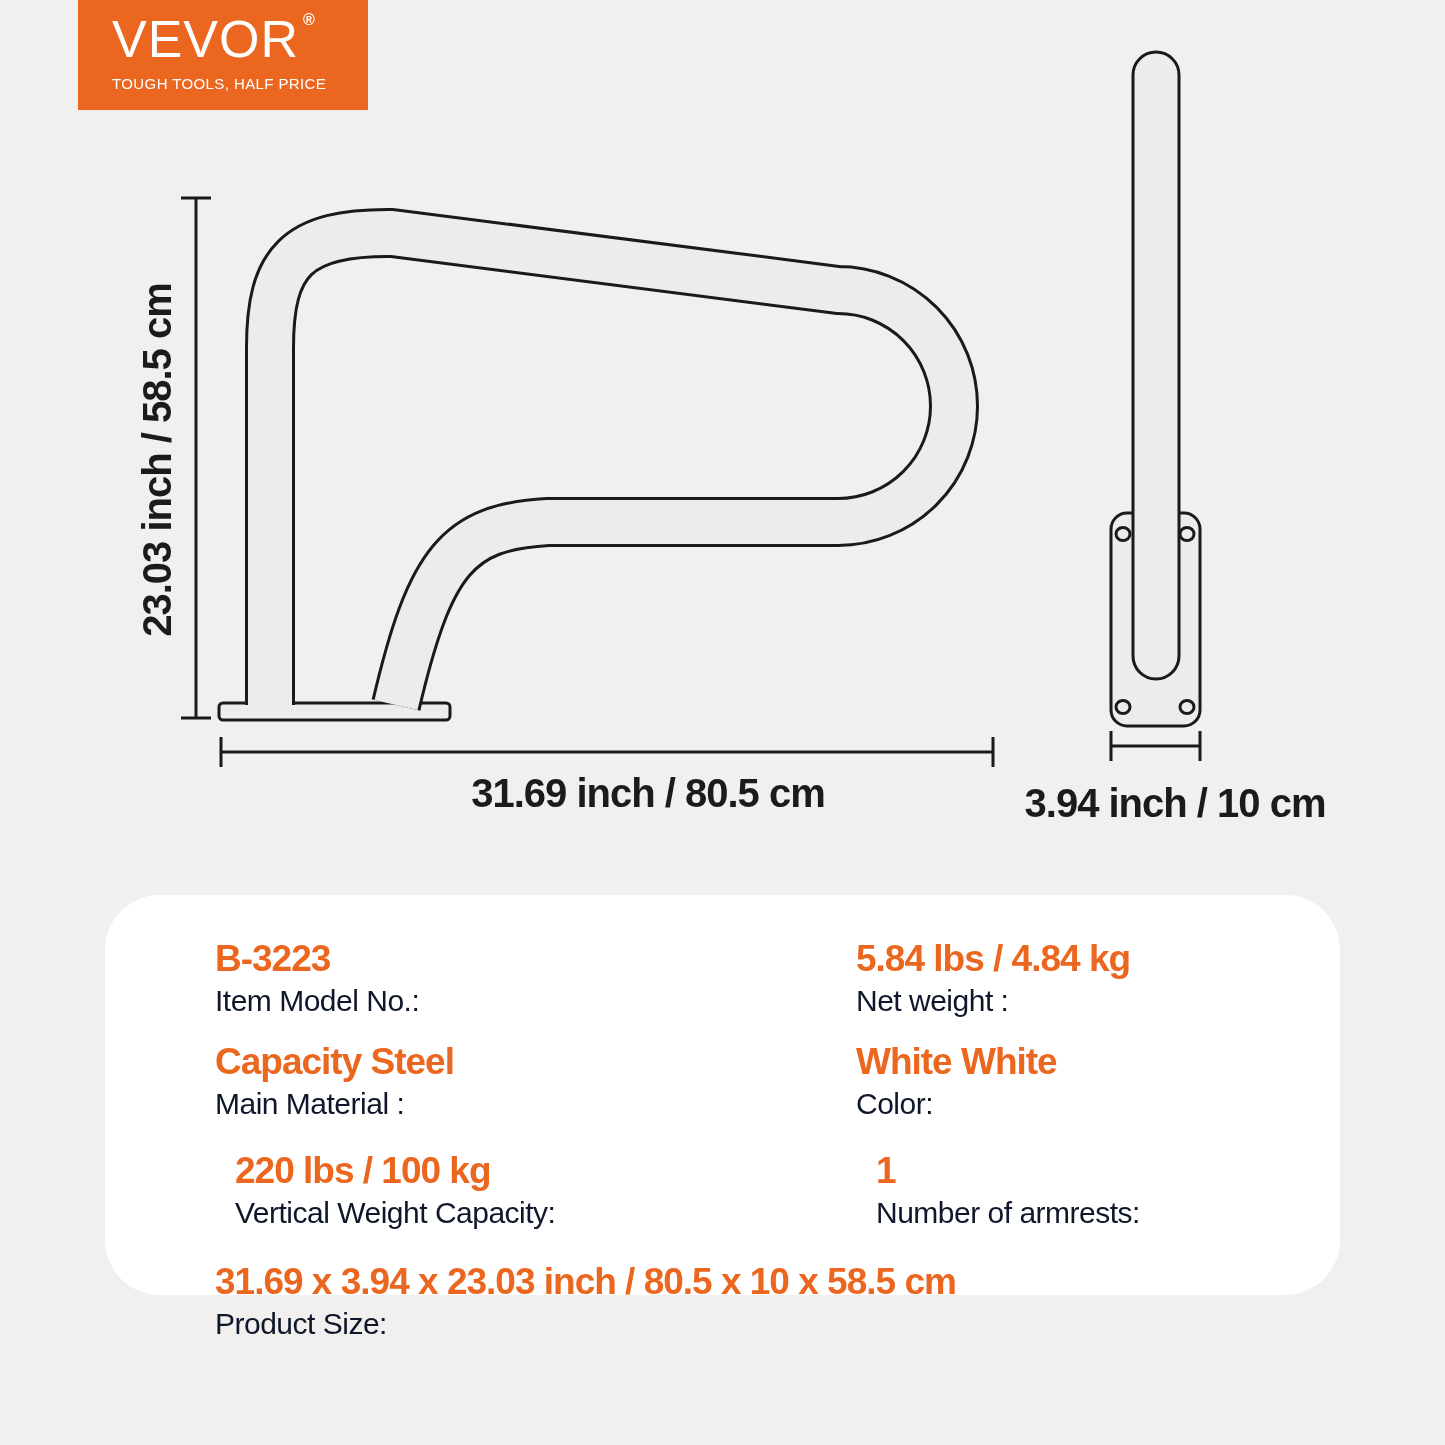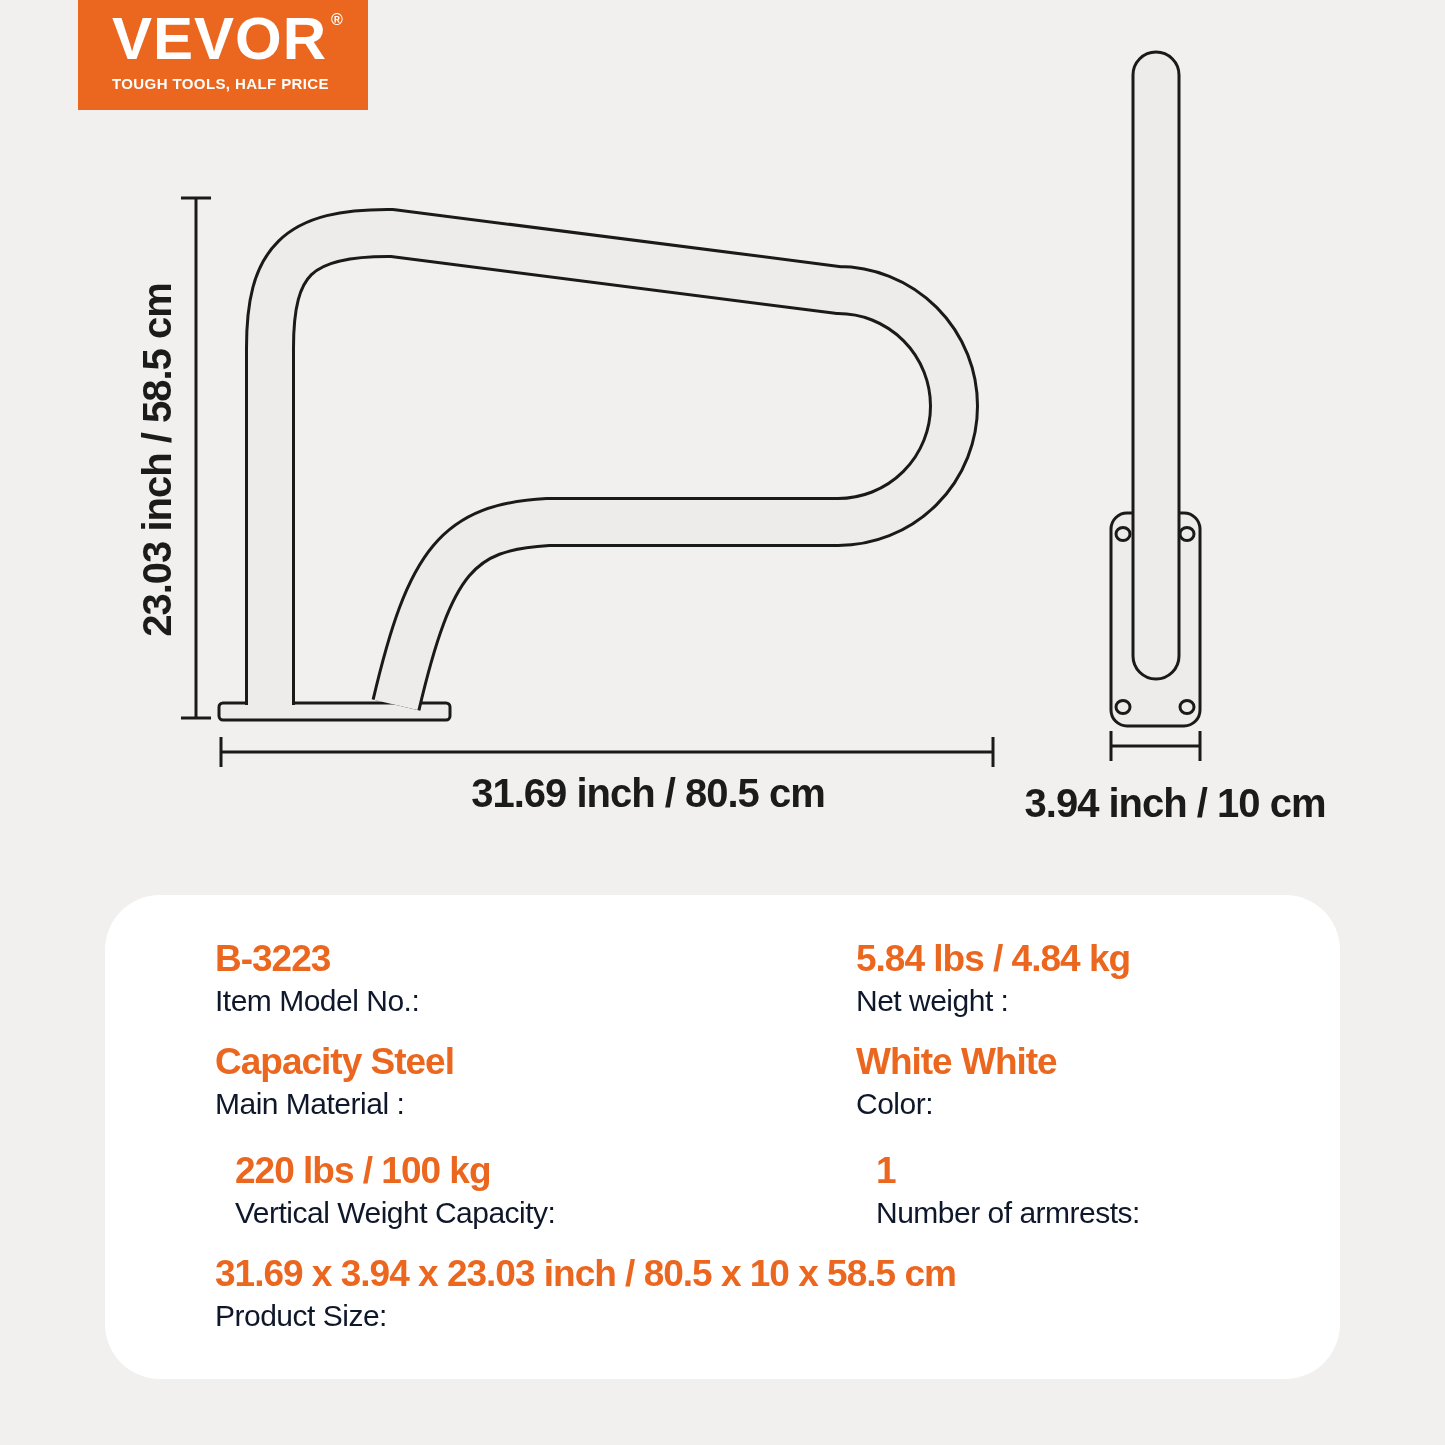--- a/index.html
+++ b/index.html
@@ -11,55 +11,55 @@
     font-family:"Liberation Sans", sans-serif;
   }
   
   .logo{
     position:absolute;left:78px;top:0;width:290px;height:110px;
     background:#eb671f;color:#ffffff;
     box-sizing:border-box;padding:10px 0 0 34px;
   }
   .logo .word-row{display:flex;align-items:flex-start;line-height:1;}
   .logo .word{
-    font-size:60px;font-weight:bold;letter-spacing:1px;line-height:58px;
+    font-size:52px;font-weight:normal;letter-spacing:1px;line-height:58px;
   }
   .logo .reg{font-size:16px;font-weight:bold;margin-left:4px;margin-top:2px;}
   .logo .tagline{
-    font-size:15px;font-weight:bold;letter-spacing:0.4px;margin-top:7px;white-space:nowrap;
+    font-size:15px;font-weight:normal;letter-spacing:0.4px;margin-top:7px;white-space:nowrap;
   }
   
   .diagram-svg{position:absolute;left:0;top:0;width:1445px;height:1445px;}
   
   .dim-label{
     position:absolute;font-weight:bold;color:#1b1b1b;
     font-size:40px;letter-spacing:-1px;white-space:nowrap;
     transform:translate(-50%,-50%);
   }
   .dim-label.vertical{transform:translate(-50%,-50%) rotate(-90deg);}
   
   .card{
-    position:absolute;left:105px;top:895px;width:1235px;height:484px;
+    position:absolute;left:105px;top:895px;width:1235px;height:400px;
     background:#ffffff;border-radius:55px;
   }
   .spec{position:absolute;}
   .spec .value{
     font-size:37px;line-height:37px;font-weight:bold;color:#eb671f;
     letter-spacing:-1px;white-space:nowrap;
   }
   .spec .label{
     font-size:30px;line-height:32px;color:#0f172a;margin-top:8px;
     letter-spacing:-0.5px;white-space:nowrap;
   }
   .col-left{left:110px;}
   .col-right{left:751px;}
   .row-1{top:45px;}
   .row-2{top:148px;}
   .row-3{top:257px;margin-left:20px;}
-  .row-4{top:360px;}
+  .row-4{top:368px;}
 </style>
 </head>
 <body>
 
 <div class="canvas">
 
   <div class="logo">
     <div class="word-row">
       <span class="word">VEVOR</span>
       <span class="reg">®</span>

